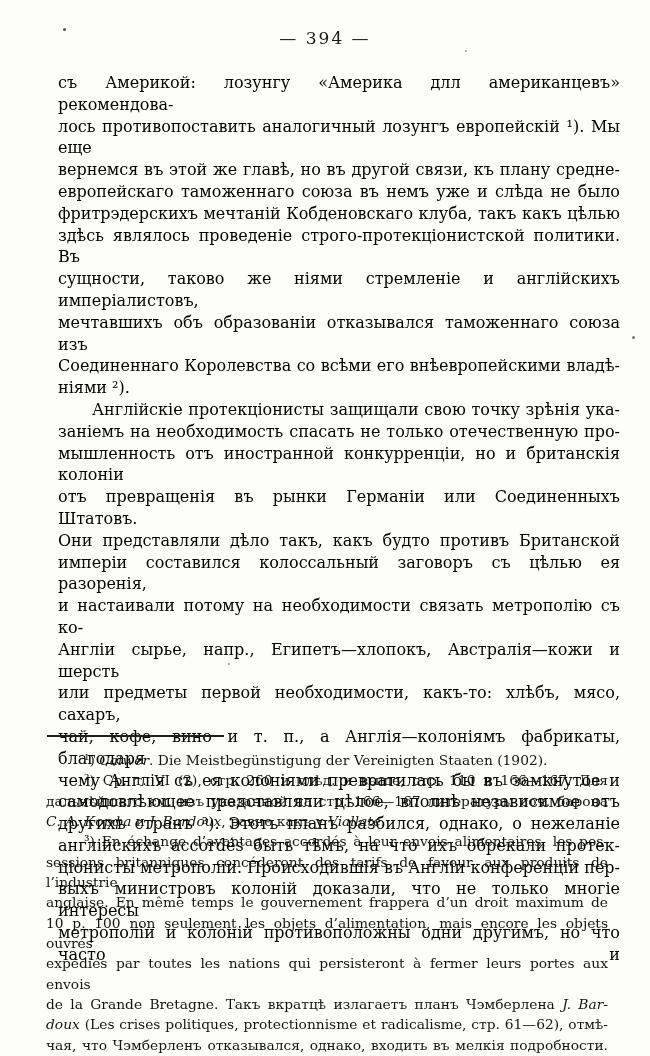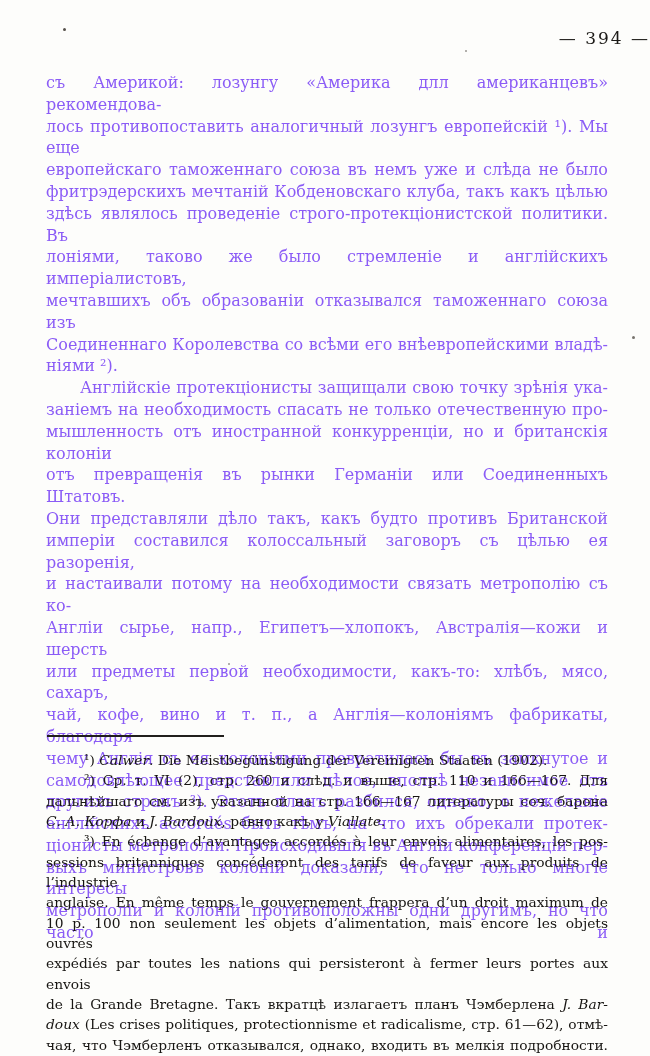--- a/index.html
+++ b/index.html
@@ -7,29 +7,29 @@
     width: 650px; height: 1056px;
     background: #fdfdfb;
     font-family: "DejaVu Serif", "Liberation Serif", serif;
     color: #181613;
     -webkit-font-smoothing: antialiased;
   }
   .page { position: relative; width: 650px; height: 1056px; overflow: hidden; background:#fdfdfb; }
 
   .page-header {
     position: absolute; top: 28px; left: 0; right: 0;
-    text-align: right;
+    text-align: center;
     font-size: 17px; letter-spacing: 2px;
     color: #1c1a17;
   }
 
   .body-text {
-    position: absolute; top: 72px; left: 46px; width: 562px;
+    position: absolute; top: 72px; left: 58px; width: 562px;
     font-size: 16px; line-height: 21.8px;
-    color: #8b5cf6;
+    color: #000000;
   }
   .footnotes {
     position: absolute; top: 750px; left: 46px; width: 562px;
     font-size: 13.8px; line-height: 20.35px;
     color: #171512;
   }
   .line {
     text-align: justify;
     text-align-last: justify;
     white-space: normal;
@@ -55,24 +55,25 @@
 
 <div class="page">
 
   <div class="page-header">
     <span>— 394 —</span>
   </div>
 
   <div class="body-text" id="body-lines">
       <div class="line">съ Америкой: лозунгу «Америка длл американцевъ» рекомендова-</div>
       <div class="line">лось противопоставить аналогичный лозунгъ европейскій ¹). Мы еще</div>
+      <div class="line">вернемся въ этой же главѣ, но въ другой связи, къ плану средне-</div>
       <div class="line">европейскаго таможеннаго союза въ немъ уже и слѣда не было</div>
       <div class="line">фритрэдерскихъ мечтаній Кобденовскаго клуба, такъ какъ цѣлью</div>
       <div class="line">здѣсь являлось проведеніе строго-протекціонистской политики. Въ</div>
-      <div class="line">лоніями, таково же было стремленіе и англійскихъ имперіалистовъ,</div>
+      <div class="line">сущности, таково же ніями стремленіе и англійскихъ имперіалистовъ,</div>
       <div class="line">мечтавшихъ объ образованіи отказывался таможеннаго союза изъ</div>
       <div class="line">Соединеннаго Королевства со всѣми его внѣевропейскими владѣ-</div>
       <div class="line end">ніями ²).</div>
       <div class="line ind">Англійскіе протекціонисты защищали свою точку зрѣнія ука-</div>
       <div class="line">заніемъ на необходимость спасать не только отечественную про-</div>
       <div class="line">мышленность отъ иностранной конкурренціи, но и британскія колоніи</div>
       <div class="line">отъ превращенія въ рынки Германіи или Соединенныхъ Штатовъ.</div>
       <div class="line">Они представляли дѣло такъ, какъ будто противъ Британской</div>
       <div class="line">имперіи составился колоссальный заговоръ съ цѣлью ея разоренія,</div>
       <div class="line">и настаивали потому на необходимости связать метрополію съ ко-</div>

